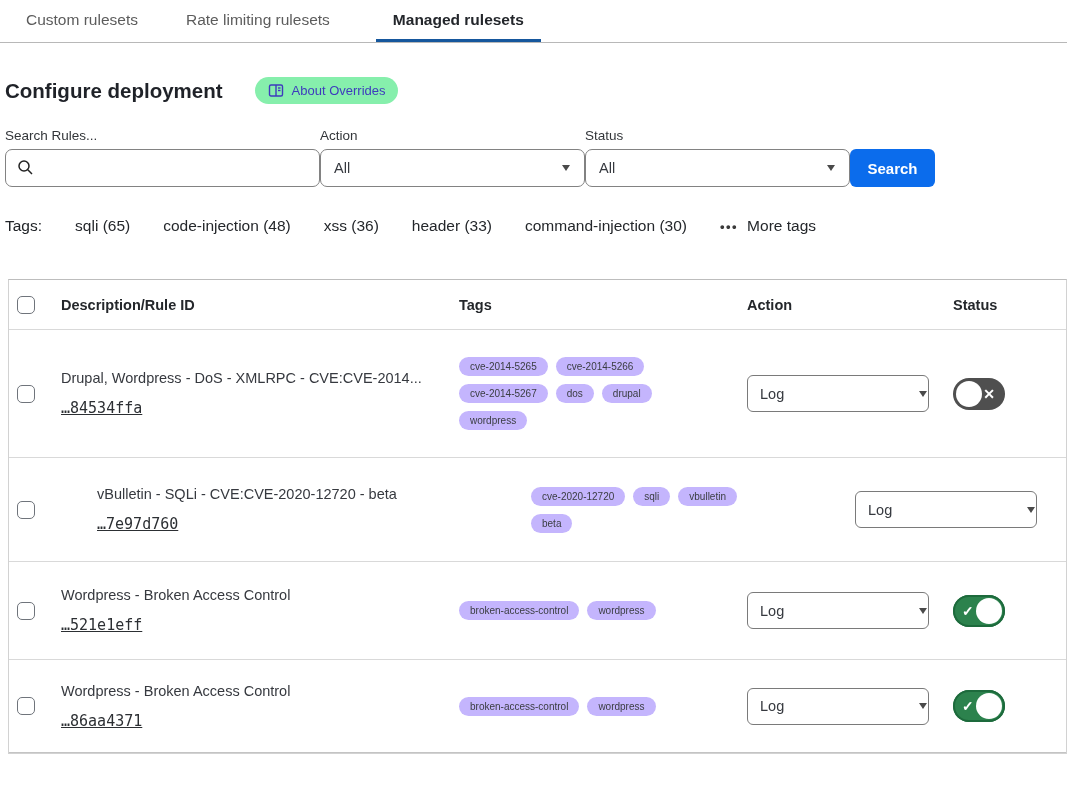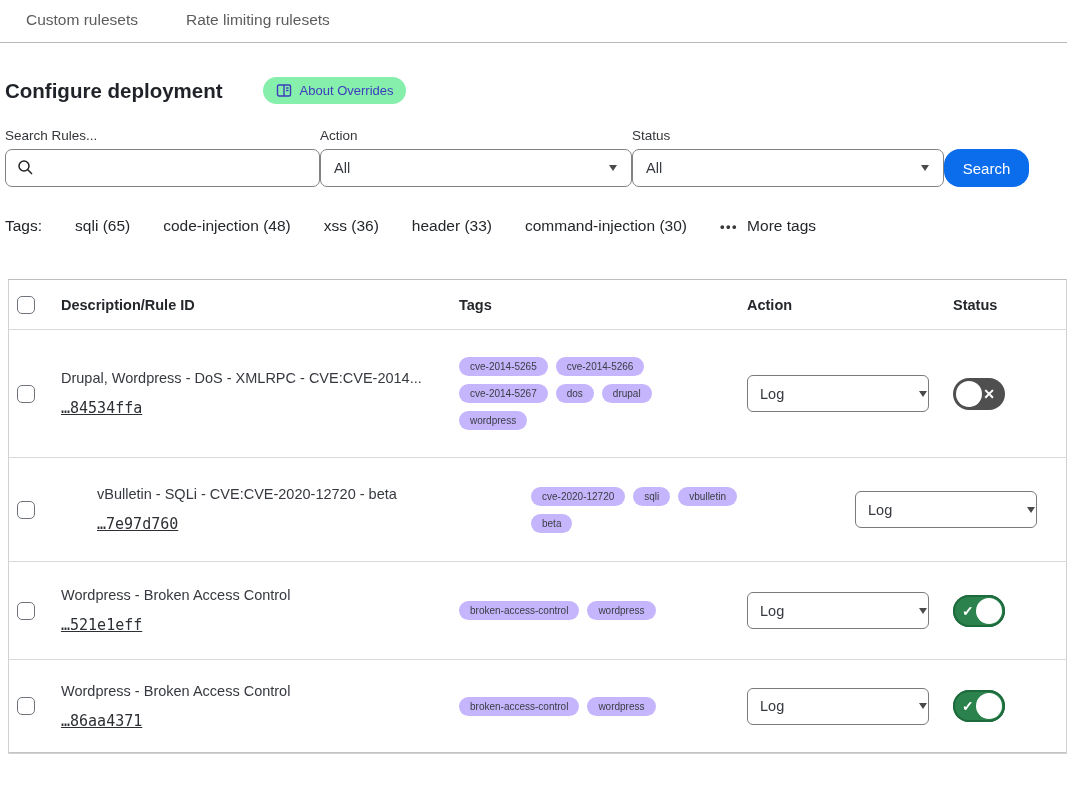--- a/index.html
+++ b/index.html
@@ -7,44 +7,44 @@
   body { font-family:"Liberation Sans", sans-serif; color:#36393f; }
 
   
   .tabbar { display:flex; gap:44px; align-items:stretch; height:43px;
             border-bottom:1px solid #b8b8b8; padding-left:24px; }
   .tab { display:flex; align-items:center; font-size:15.5px; color:#5c5c5c;
          border-bottom:3px solid transparent; padding:0 2px; cursor:pointer; }
   .tab.active { color:#23262b; font-weight:700; border-bottom-color:#16579d; padding:0 17px; }
 
   
-  .heading-row { display:flex; align-items:center; gap:40px; margin:34px 0 0 5px; }
+  .heading-row { display:flex; align-items:center; gap:32px; margin:34px 0 0 5px; }
   .page-title { font-size:20.5px; font-weight:700; color:#1f2228; }
   .badge { display:inline-flex; align-items:center; gap:8px; height:27px;
            background:#86efac; border-radius:14px; padding:0 13px;
            font-size:13px; color:#3e3bbd; cursor:pointer; }
   .badge svg { display:block; }
 
   
   .filters { display:flex; margin:24px 0 0 5px; align-items:flex-end; }
   .field { display:flex; flex-direction:column; gap:6px; }
   .field-label { font-size:13.5px; color:#33363a; }
   .search-box { position:relative; width:315px; height:38px; }
   .search-box input { width:100%; height:100%; border:1px solid #828282; border-radius:7px;
                       padding:0 10px 0 38px; font-size:14px; font-family:"Liberation Sans",sans-serif;
                       color:#36393f; outline:none; }
   .search-box .mag { position:absolute; left:12px; top:10px; }
-  .select { width:312px; height:38px; border:1px solid #828282; border-radius:7px;
+  .select { width:265px; height:38px; border:1px solid #828282; border-radius:7px;
             display:flex; align-items:center; justify-content:space-between;
             padding:0 14px 0 13px; font-size:14.5px; color:#36393f; cursor:pointer; background:#fff; }
   .caret { width:0; height:0; border-left:4.5px solid transparent; border-right:4.5px solid transparent;
            border-top:6px solid #4a4a4a; }
   .btn-search { width:85px; height:38px; background:#0b6cec; color:#fff; border:none;
-                border-radius:16px; font-size:15px; font-family:"Liberation Sans",sans-serif;
-                cursor:pointer; }
+                border-radius:6px; font-size:15px; font-family:"Liberation Sans",sans-serif;
+                cursor:pointer;font-weight:bold; }
 
   
   .tagsbar { display:flex; align-items:center; gap:33px; margin:30px 0 0 5px; font-size:15.5px; }
   .tagsbar .lbl { color:#202327; }
   .taglink { color:#24272b; cursor:pointer; }
   .moretags { display:flex; align-items:center; gap:9px; color:#24272b; cursor:pointer; }
   .dots { font-size:13px; letter-spacing:1.5px; font-weight:700; color:#3a3a3a; }
 
   
   .table { margin:44px 0 16px 8px; border:1px solid #d2d2d2; border-top:1px solid #bdbdbd; }
@@ -84,20 +84,21 @@
   .toggle.on { background:#2c824d; box-shadow:inset 0 0 0 2px #1d6a3c; }
   .toggle.on .knob { right:3px; }
   .toggle.on .t-check { left:9px; }
 </style>
 </head>
 <body>
 
 <div class="tabbar">
   <div class="tab">Custom rulesets</div>
   <div class="tab">Rate limiting rulesets</div>
+  <div class="tab active">Managed rulesets</div>
 </div>
 
 <div class="heading-row">
   <div class="page-title">Configure deployment</div>
   <div class="badge">
     <span>
       <svg width="16" height="15" viewBox="0 0 16 15" fill="none" stroke="#3e3bbd" stroke-width="1.4">
         <rect x="1.5" y="2" width="13" height="11" rx="1.5"></rect>
         <line x1="8" y1="2" x2="8" y2="13"></line>
         <line x1="10" y1="5" x2="12.5" y2="5"></line>

